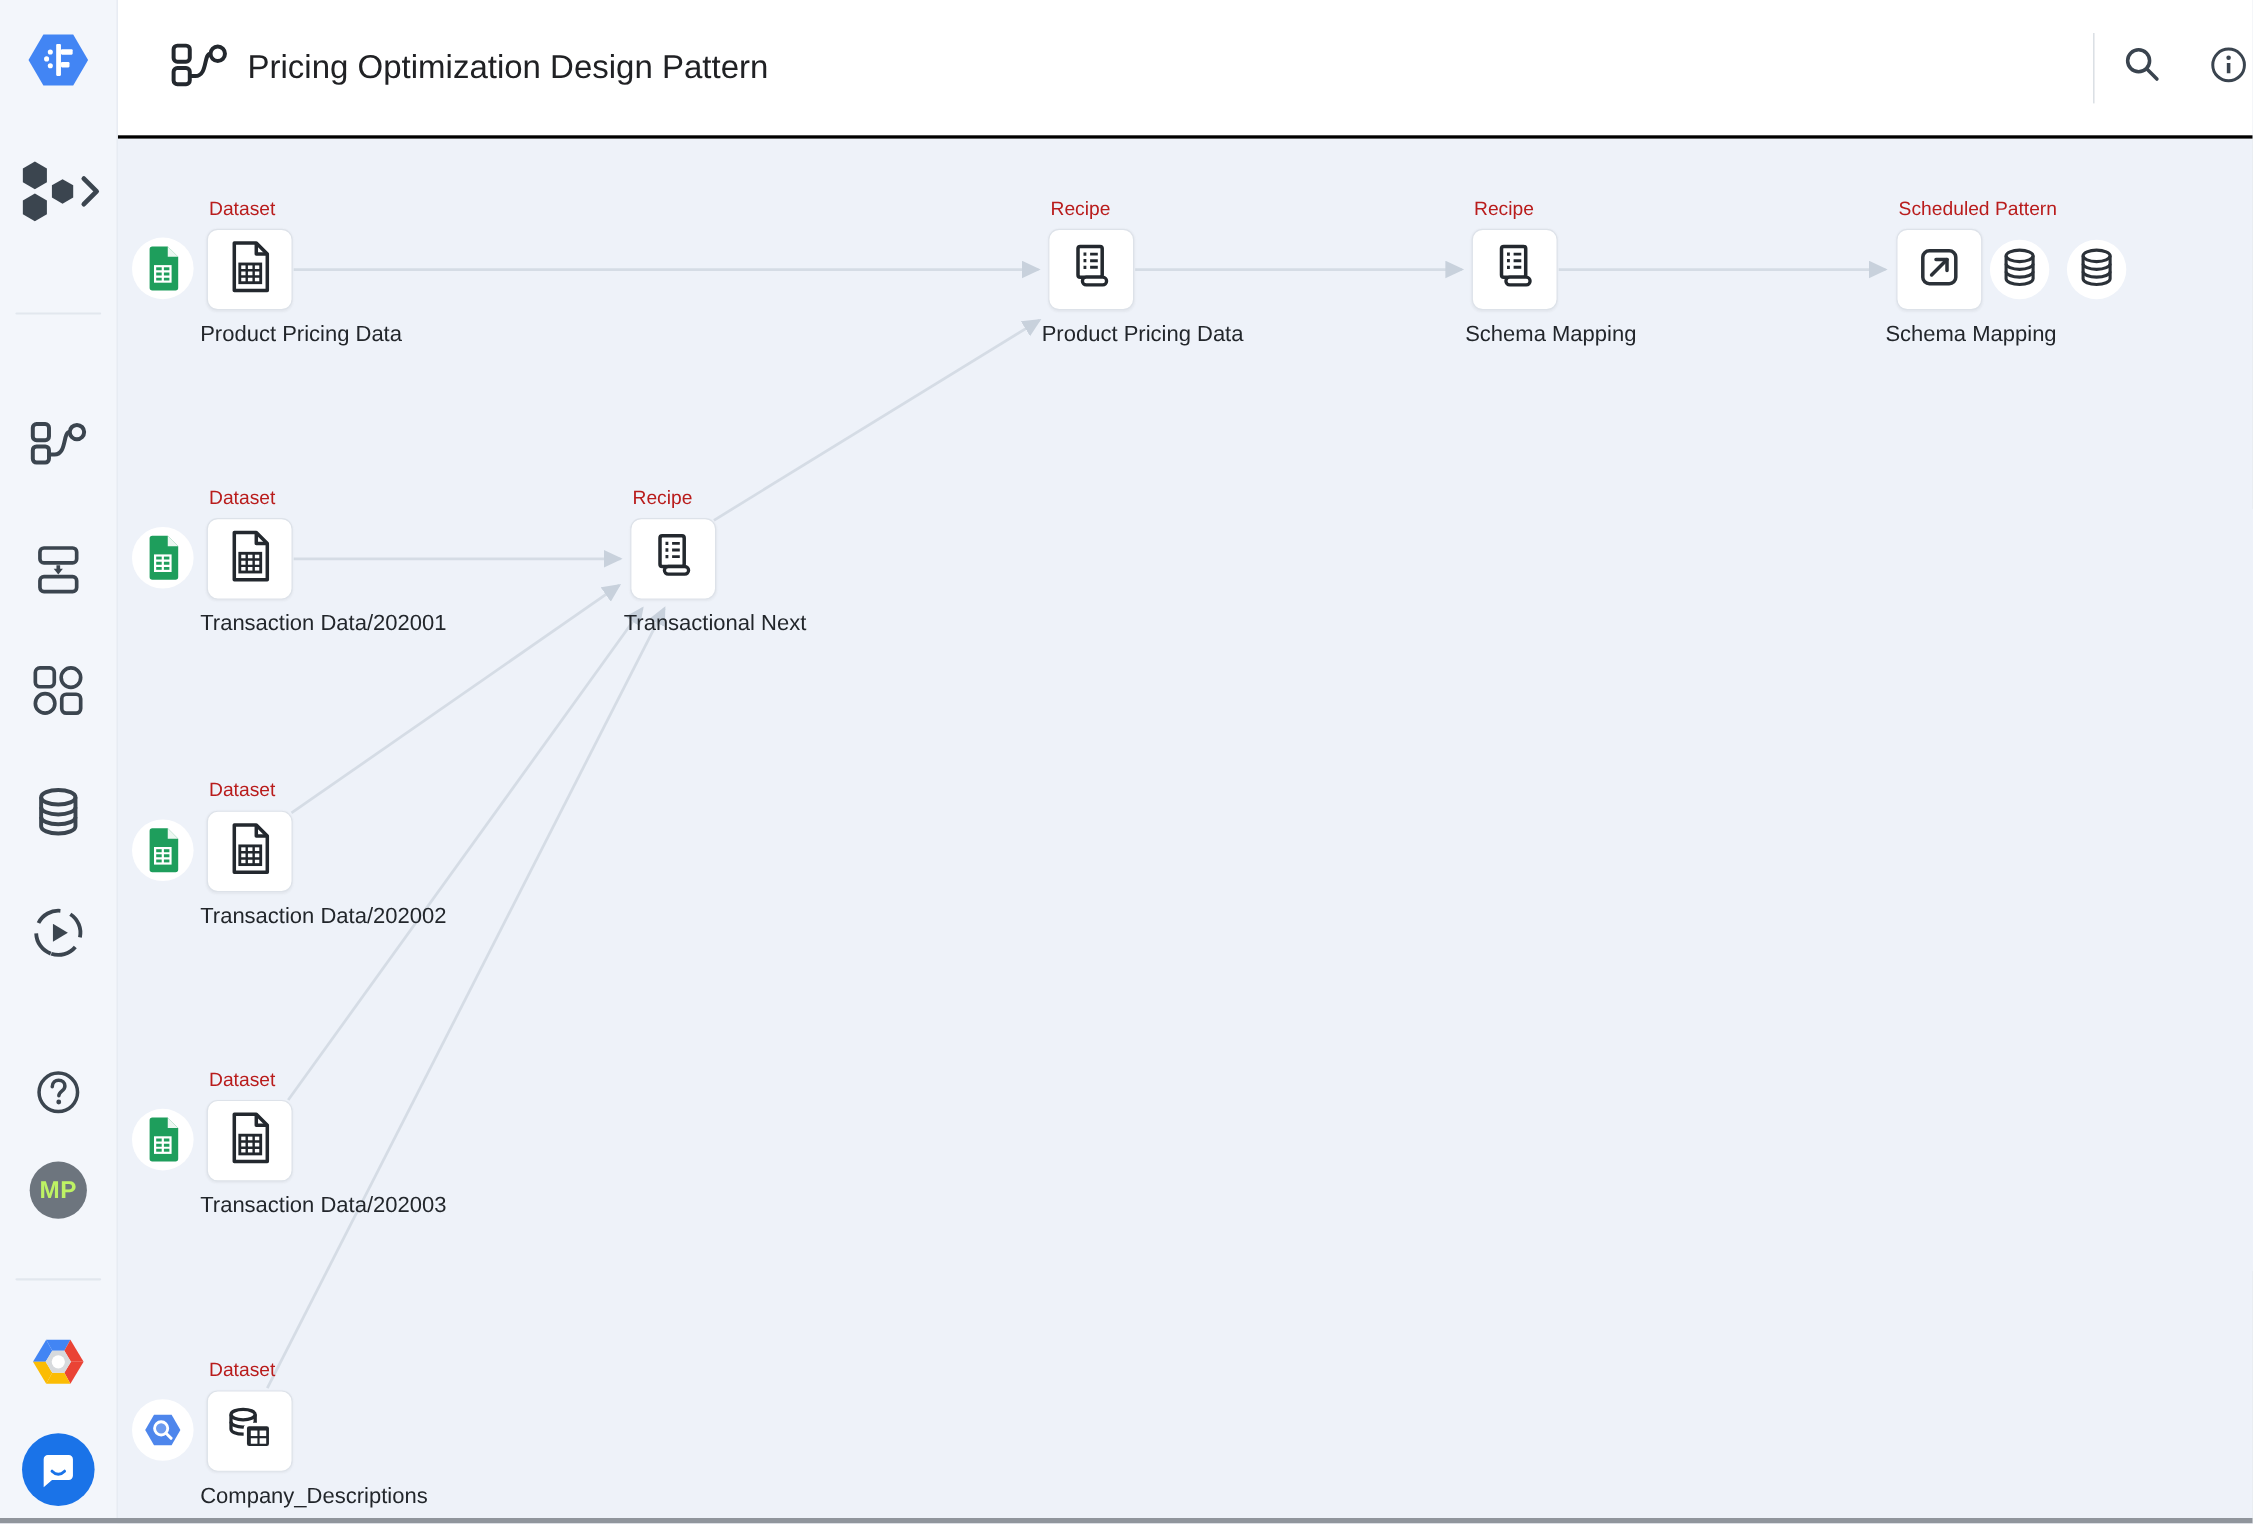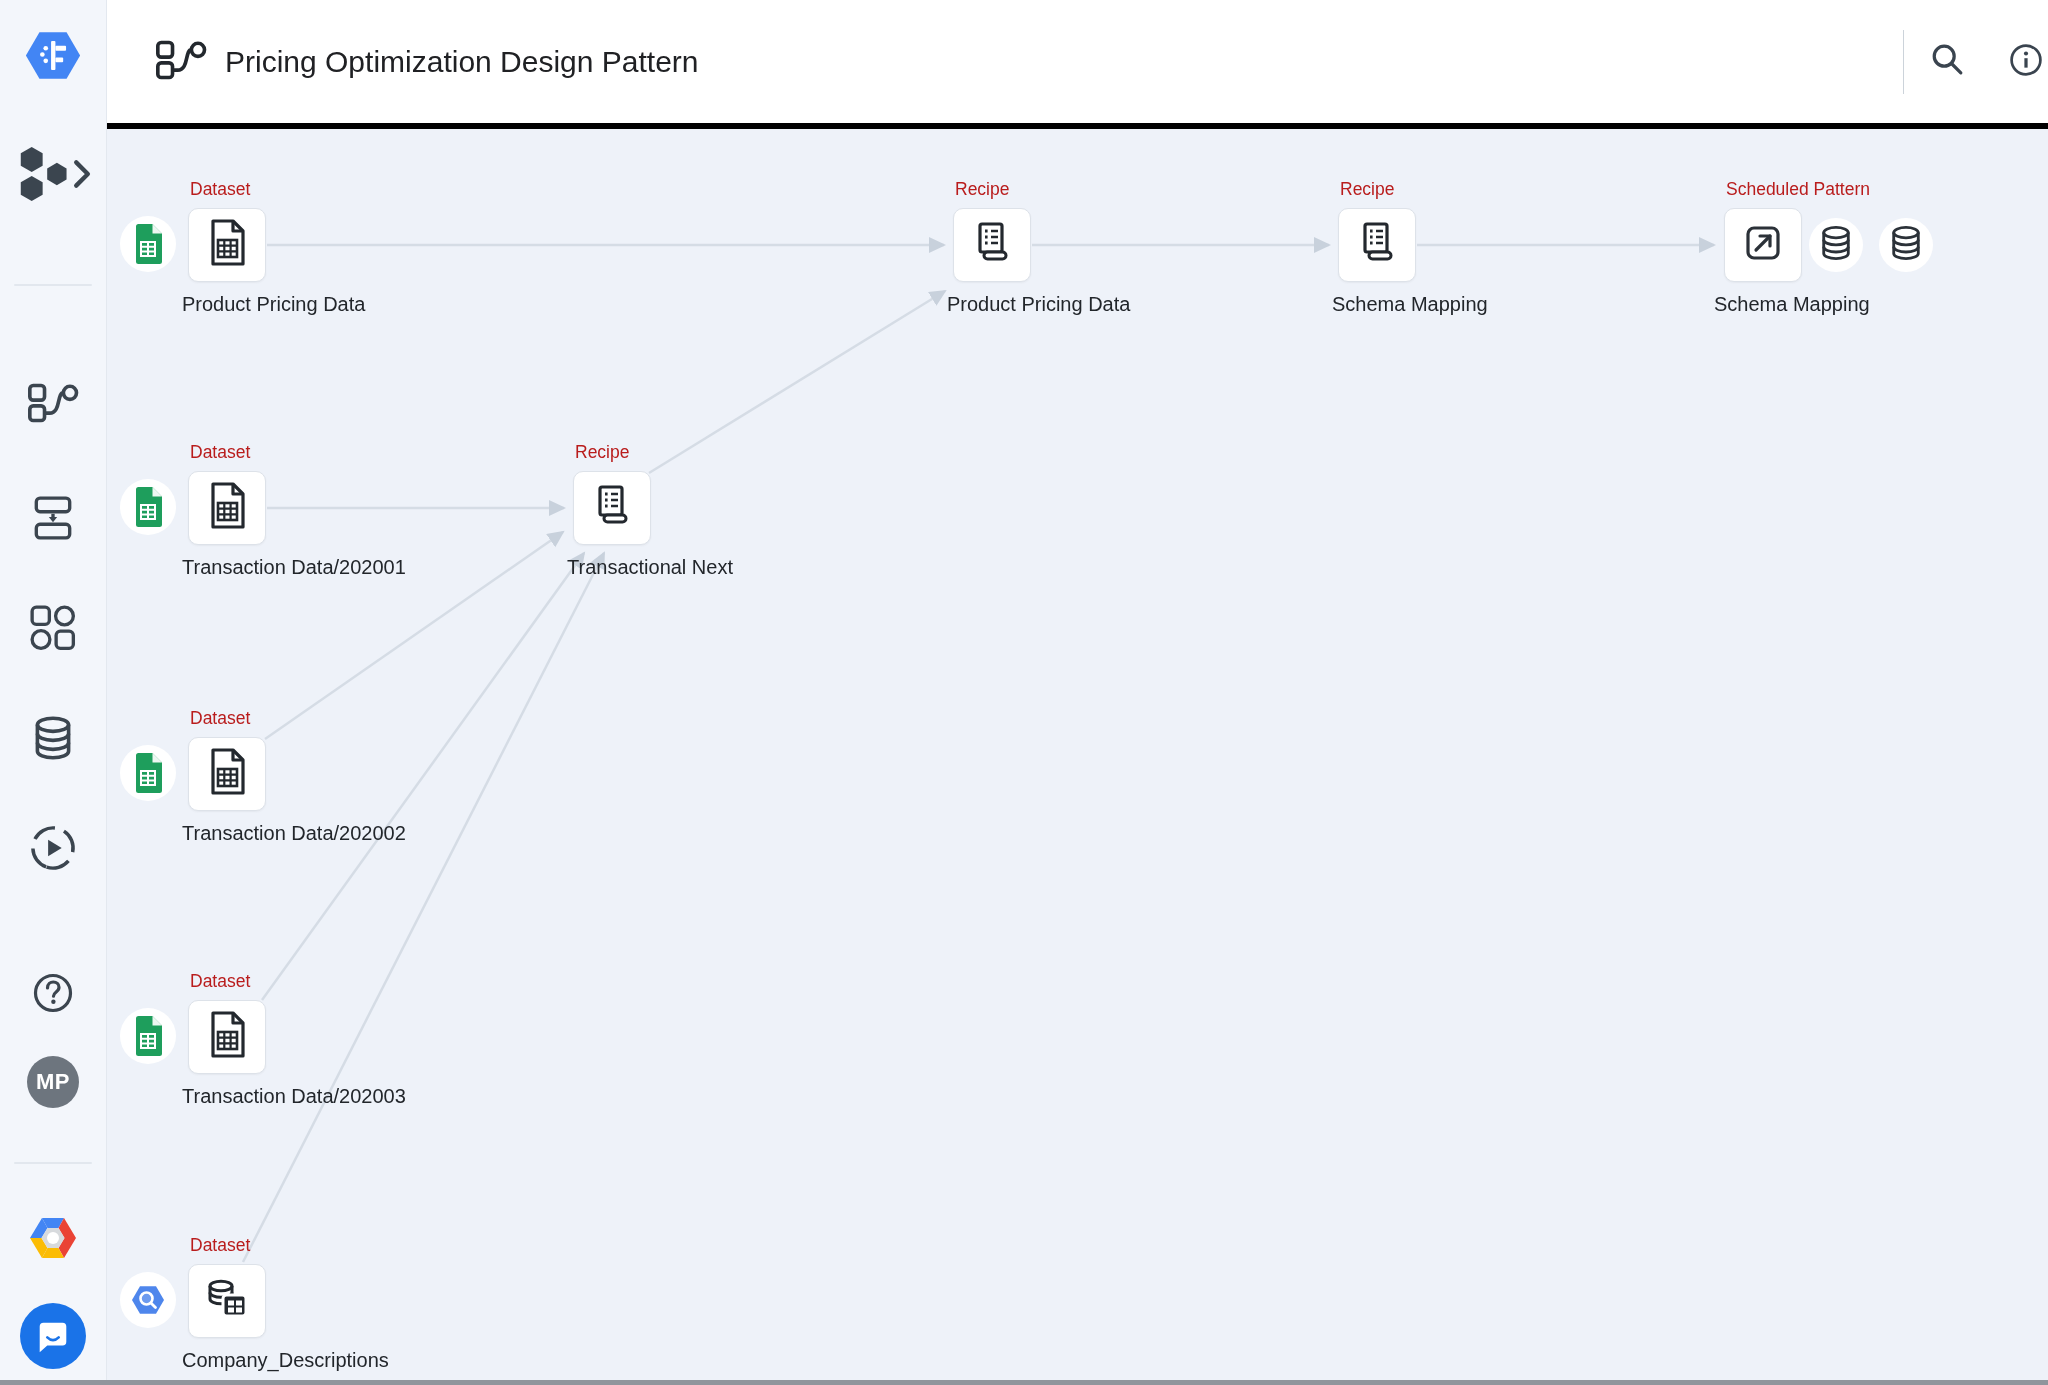--- a/index.html
+++ b/index.html
@@ -4,28 +4,28 @@
 <style>
   html,body{margin:0;padding:0;background:#dfe1e5;}
   .stage{position:relative;width:2048px;height:1385px;overflow:hidden;
          background:#eef2f9;font-family:"Liberation Sans",sans-serif;}
 
   
   .sidebar{position:absolute;left:0;top:0;width:106px;height:1385px;
            background:#f3f6fb;border-right:1px solid #e3e8ef;z-index:6;}
   .sb-item{position:absolute;left:0;width:106px;display:flex;align-items:center;justify-content:center;}
   .sb-divider{position:absolute;left:14px;width:78px;height:2px;background:#e2e7ee;border-radius:1px;}
-  .avatar{width:52px;height:52px;border-radius:50%;background:#6d757e;color:#ffffff;
+  .avatar{width:52px;height:52px;border-radius:50%;background:#6d757e;color:#bef264;
           display:flex;align-items:center;justify-content:center;font-size:22px;font-weight:bold;letter-spacing:.5px;}
   .chat-circle{width:66px;height:66px;border-radius:50%;background:#1a73e8;
                display:flex;align-items:center;justify-content:center;}
 
   
   .header{position:absolute;left:107px;top:0;width:1941px;height:123px;background:#fff;
-          border-bottom:6px solid #000000;z-index:5;display:flex;align-items:center;}
+          border-bottom:3px solid #000000;z-index:5;display:flex;align-items:center;}
   .hdr-left{display:flex;align-items:center;margin-left:48px;gap:18px;flex:0 0 auto;}
   .hdr-title{font-size:30px;color:#202124;white-space:nowrap;}
   .hdr-right{margin-left:auto;display:flex;align-items:center;margin-right:2px;}
   .schedule-chip{display:flex;align-items:center;gap:12px;cursor:pointer;}
   .schedule-text{font-size:25px;color:#202124;white-space:nowrap;}
   .hdr-vdiv{width:1px;height:64px;background:#ccd3da;margin:0 24px 0 30px;}
   .icon-btn{width:40px;height:40px;display:flex;align-items:center;justify-content:center;cursor:pointer;}
   .icon-btn.search{margin-right:38px;}
 
   

